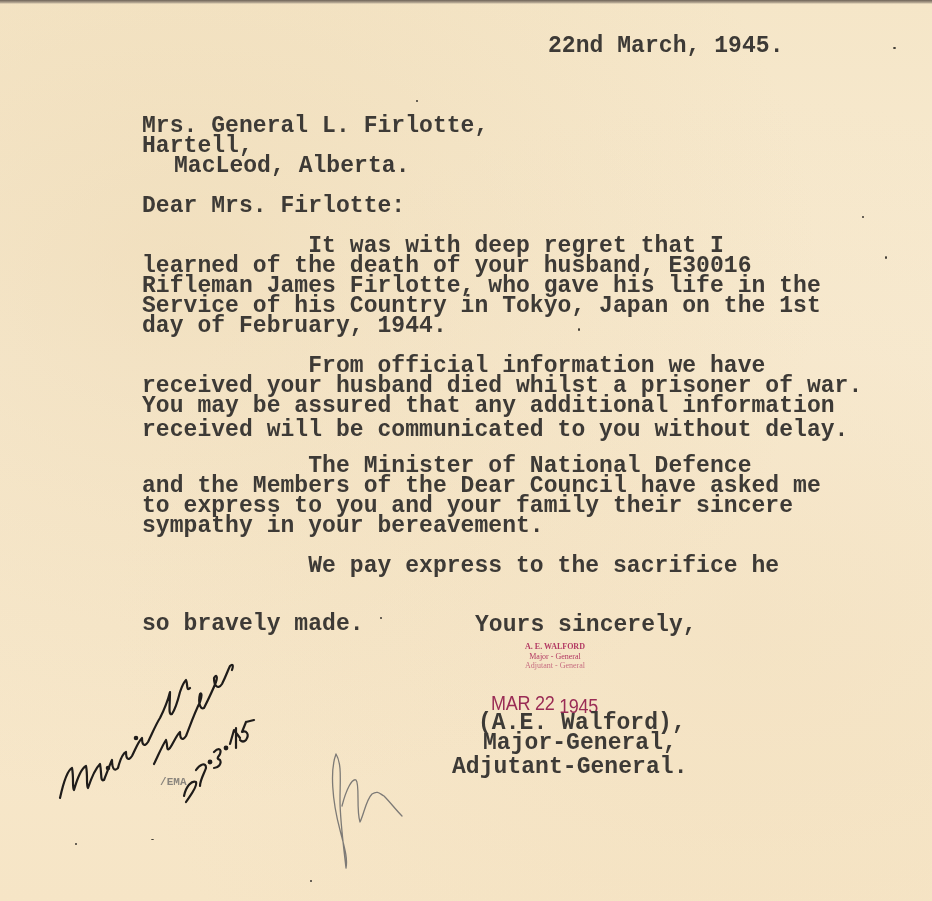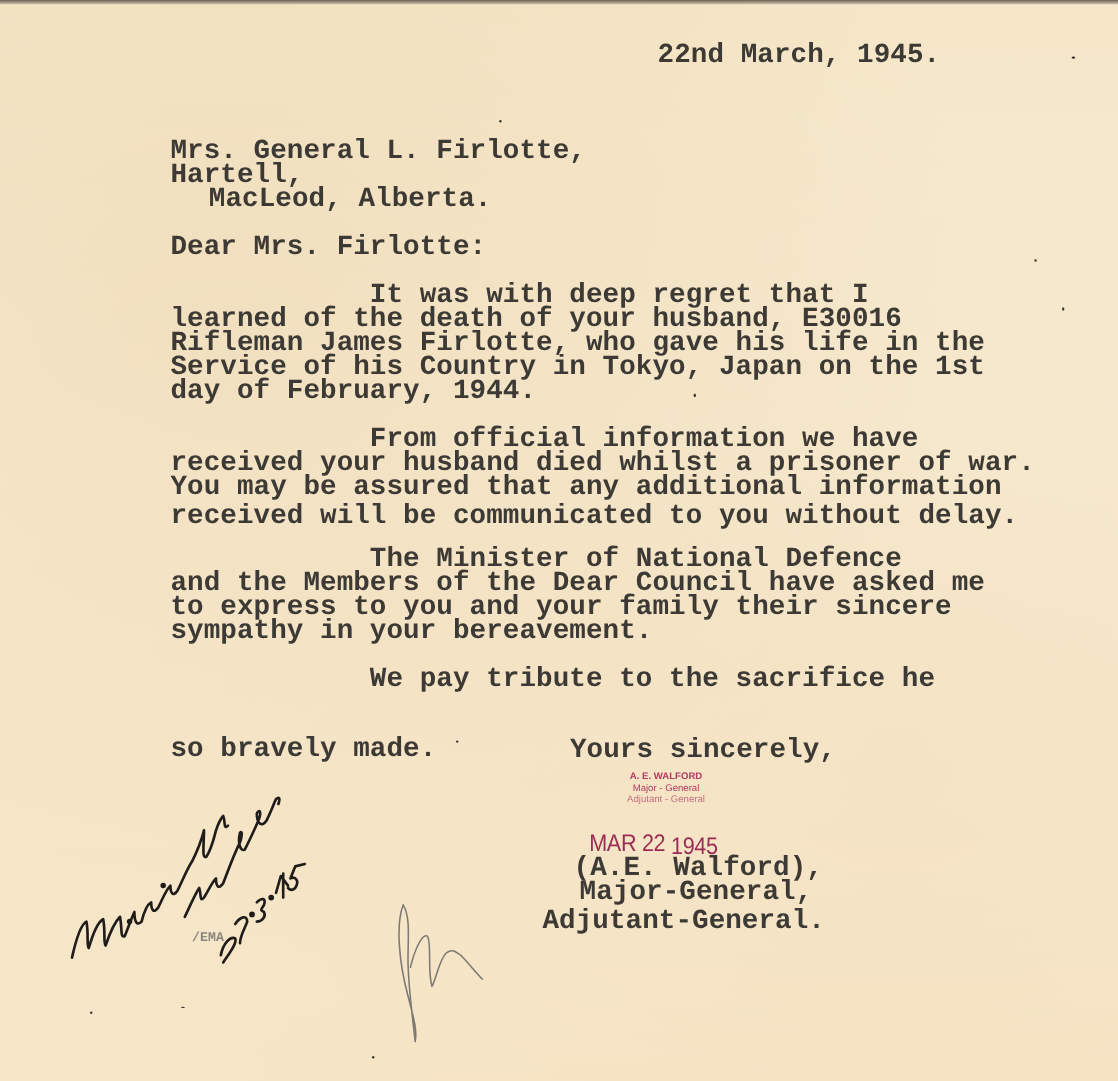--- a/index.html
+++ b/index.html
@@ -37,21 +37,21 @@
     white-space: pre;
     line-height: 20px;
     letter-spacing: 0.05px;
   }
   .typed.faint { color: #5a5650; }
   .stamp-name {
     position: absolute;
     left: 505px; top: 642px;
     width: 100px;
     text-align: center;
-    font-family: Liberation Sans, sans-serif;
+    font-family: Liberation Serif, serif;
     color: #b33a63;
     font-size: 8px;
     line-height: 9.5px;
   }
   .stamp-name .n1 { font-weight: bold; }
   .stamp-date {
     position: absolute;
     left: 491px; top: 692px;
     font-family: "Liberation Sans", "DejaVu Sans", sans-serif;
     color: #9a2c55;
@@ -108,21 +108,21 @@
 </div>
 
 <div>
   <div class="typed" style="left:142px; top:456px;">            The Minister of National Defence</div>
   <div class="typed" style="left:142px; top:476px;">and the Members of the Dear Council have asked me</div>
   <div class="typed" style="left:142px; top:496px;">to express to you and your family their sincere</div>
   <div class="typed" style="left:142px; top:516px;">sympathy in your bereavement.</div>
 </div>
 
 <div>
-  <div class="typed" style="left:142px; top:556px;">            We pay tribute to the sacrifice he</div>
+  <div class="typed" style="left:142px; top:556px;">            We pay express to the sacrifice he</div>
   <div class="typed" style="left:142px; top:576px;margin-top:38px;">so bravely made.</div>
 </div>
 
 <div class="typed" style="left:475px; top:615px;">Yours sincerely,</div>
 
 <div class="stamp-name">
   <div class="n1">A. E. WALFORD</div>
   <div>Major - General</div>
   <div style="opacity:0.7;">Adjutant - General</div>
 </div>

